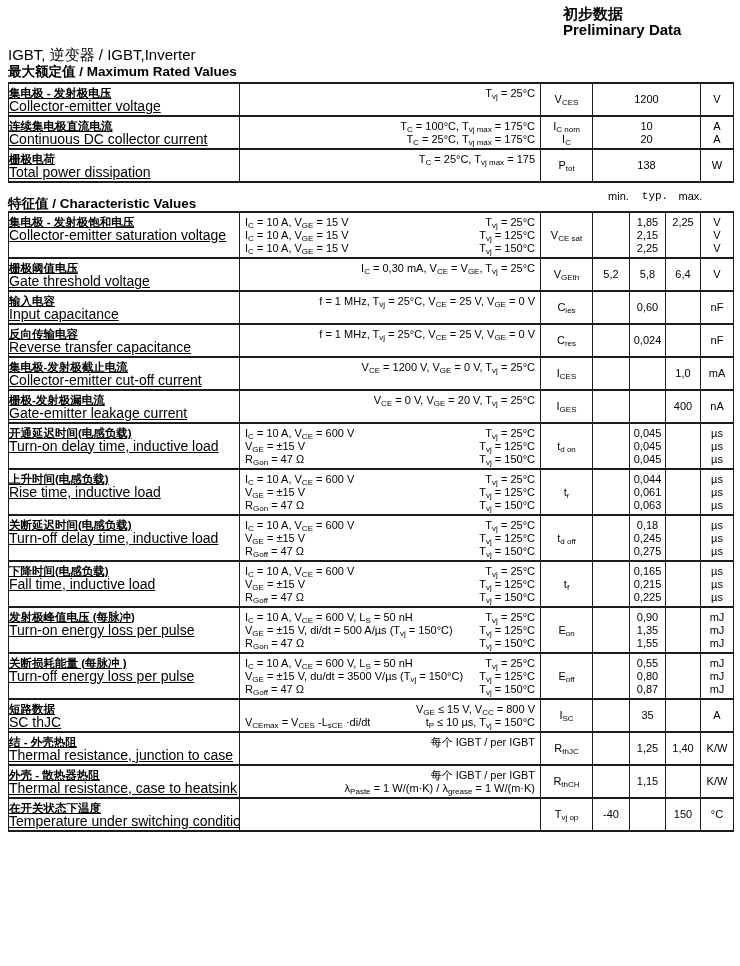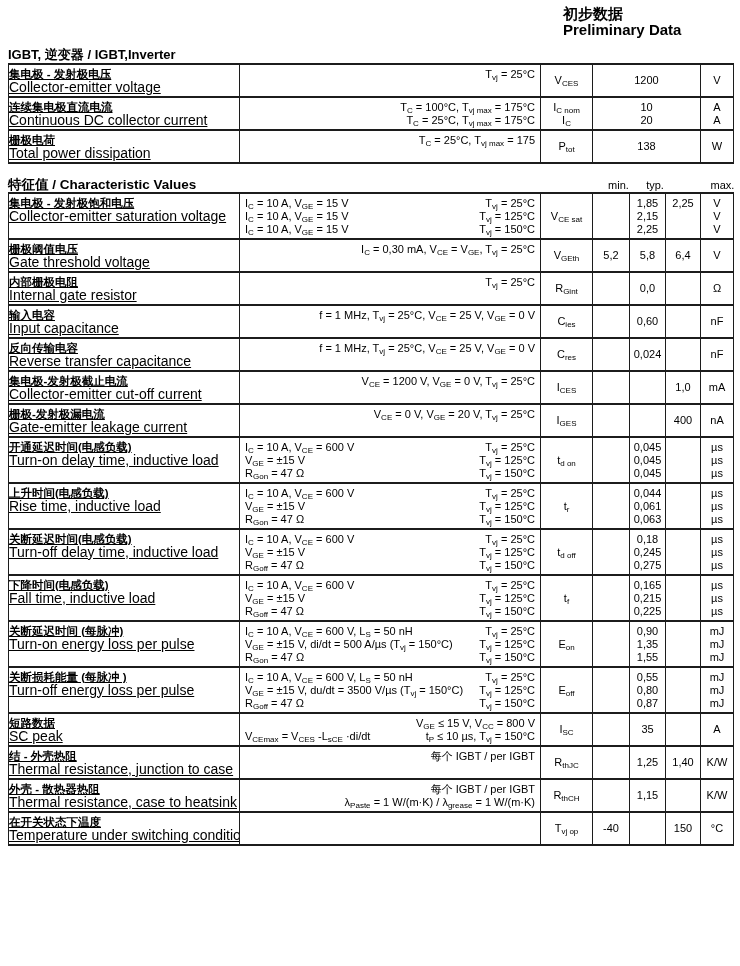--- a/index.html
+++ b/index.html
@@ -5,58 +5,59 @@
   html,body{margin:0;padding:0;}
   body{
     width:740px;height:966px;background:#ffffff;color:#000;
     font-family:"Liberation Sans","DejaVu Sans",sans-serif;
     -webkit-font-smoothing:antialiased;
   }
   .page{position:relative;width:740px;height:966px;overflow:hidden;}
 
   .prelim{position:absolute;left:563px;top:6px;font-weight:700;font-size:15px;line-height:16px;white-space:nowrap;}
 
-  h1.title{margin:46px 0 0 8px;font-size:13px;font-weight:700;line-height:17px;}
+  h1.title{margin:46px 0 0 8px;font-size:15px;font-weight:400;line-height:17px;}
   h2.sec1{margin:1px 0 3px 8px;font-size:13.5px;font-weight:700;line-height:15px;}
 
   table{border-collapse:collapse;table-layout:fixed;margin-left:8px;width:725px;font-size:11px;}
   td{
     border:1px solid #1c1c1c;border-top-width:2px;border-bottom-width:2px;
     padding:2.5px 5px;vertical-align:middle;overflow:hidden;
   }
   td.param{vertical-align:top;padding-left:0;text-decoration:underline;}
   td.cond{vertical-align:top;}
   .zh{font-size:11.5px;font-weight:700;line-height:13px;white-space:nowrap;}
   .en{font-size:14px;line-height:13px;white-space:nowrap;}
   .cline{display:flex;justify-content:flex-end;line-height:13px;}
   .cl{white-space:nowrap;}
   .cr{white-space:nowrap;margin-left:auto;text-align:right;}
   td.sym,td.num,td.unit{text-align:center;padding-left:1px;padding-right:1px;}
   .vline{line-height:13px;white-space:nowrap;}
   sub{font-size:8px;line-height:0;vertical-align:-2px;letter-spacing:0;}
 
   .sec2{position:relative;height:17px;margin-top:11px;}
   .sec2 h2{position:absolute;left:8px;bottom:0;margin:0;font-size:13.5px;font-weight:700;line-height:15px;text-align:right;}
-  .mtm{position:absolute;left:600px;bottom:1px;display:flex;font-size:11px;line-height:12px;}
+  .mtm{position:absolute;left:600px;bottom:9px;display:flex;font-size:11px;line-height:12px;}
   .mtm span{display:inline-block;text-align:center;}
   .mtm .w-min{width:37px;}
-  .mtm .w-typ{width:36px;}
-  .mtm .w-max{width:35px;margin-left:32px;}
+  .mtm .w-typ{width:36px;font-family:Liberation Mono, monospace;}
+  .mtm .w-max{width:35px;}
 </style>
 </head>
 <body>
 
 <div class="page">
 
   <div class="prelim">
     <div>初步数据</div>
     <div>Preliminary Data</div>
   </div>
 
   <h1 class="title">IGBT, 逆变器 / IGBT,Inverter</h1>
+  <h2 class="sec1">最大额定值 / Maximum Rated Values</h2>
 
   <table id="t1">
     <colgroup>
       <col style="width:231px">
         <col style="width:301px">
         <col style="width:52px">
         <col style="width:108px">
         <col style="width:33px">
     </colgroup>
     <tbody id="t1-body">
@@ -209,42 +210,20 @@
           </td>
           <td class="num">
             <div class="vline">6,4</div>
           </td>
           <td class="unit">
             <div class="vline">V</div>
           </td>
         </tr>
         <tr class="row">
           <td class="param">
-            <div class="zh">内部栅极电阻</div>
-            <div class="en">Internal gate resistor</div>
-          </td>
-          <td class="cond">
-            <div class="cline">
-              <span class="cl">T<sub>vj</sub> = 25°C</span>
-            </div>
-          </td>
-          <td class="sym">
-            <div class="vline">R<sub>Gint</sub></div>
-          </td>
-          <td class="num"></td>
-          <td class="num">
-            <div class="vline">0,0</div>
-          </td>
-          <td class="num"></td>
-          <td class="unit">
-            <div class="vline">Ω</div>
-          </td>
-        </tr>
-        <tr class="row">
-          <td class="param">
             <div class="zh">输入电容</div>
             <div class="en">Input capacitance</div>
           </td>
           <td class="cond">
             <div class="cline">
               <span class="cl">f = 1 MHz, T<sub>vj</sub> = 25°C, V<sub>CE</sub> = 25 V, V<sub>GE</sub> = 0 V</span>
             </div>
           </td>
           <td class="sym">
             <div class="vline">C<sub>ies</sub></div>
@@ -459,21 +438,21 @@
           </td>
           <td class="num"></td>
           <td class="unit">
             <div class="vline">µs</div>
             <div class="vline">µs</div>
             <div class="vline">µs</div>
           </td>
         </tr>
         <tr class="row">
           <td class="param">
-            <div class="zh">关断延迟时间 (每脉冲)</div>
+            <div class="zh">发射极峰值电压 (每脉冲)</div>
             <div class="en">Turn-on energy loss per pulse</div>
           </td>
           <td class="cond">
             <div class="cline">
               <span class="cl">I<sub>C</sub> = 10 A, V<sub>CE</sub> = 600 V, L<sub>S</sub> = 50 nH</span>
               <span class="cr">T<sub>vj</sub> = 25°C</span>
             </div>
             <div class="cline">
               <span class="cl">V<sub>GE</sub> = ±15 V, di/dt = 500 A/µs (T<sub>vj</sub> = 150°C)</span>
               <span class="cr">T<sub>vj</sub> = 125°C</span>
@@ -530,21 +509,21 @@
           <td class="num"></td>
           <td class="unit">
             <div class="vline">mJ</div>
             <div class="vline">mJ</div>
             <div class="vline">mJ</div>
           </td>
         </tr>
         <tr class="row">
           <td class="param">
             <div class="zh">短路数据</div>
-            <div class="en">SC peak</div>
+            <div class="en">SC thJC</div>
           </td>
           <td class="cond">
             <div class="cline">
               <span class="cl">V<sub>GE</sub> ≤ 15 V, V<sub>CC</sub> = 800 V</span>
             </div>
             <div class="cline">
               <span class="cl">V<sub>CEmax</sub> = V<sub>CES</sub> -L<sub>sCE</sub> ·di/dt</span>
               <span class="cr">t<sub>P</sub> ≤ 10 µs,  T<sub>vj</sub> = 150°C</span>
             </div>
           </td>

